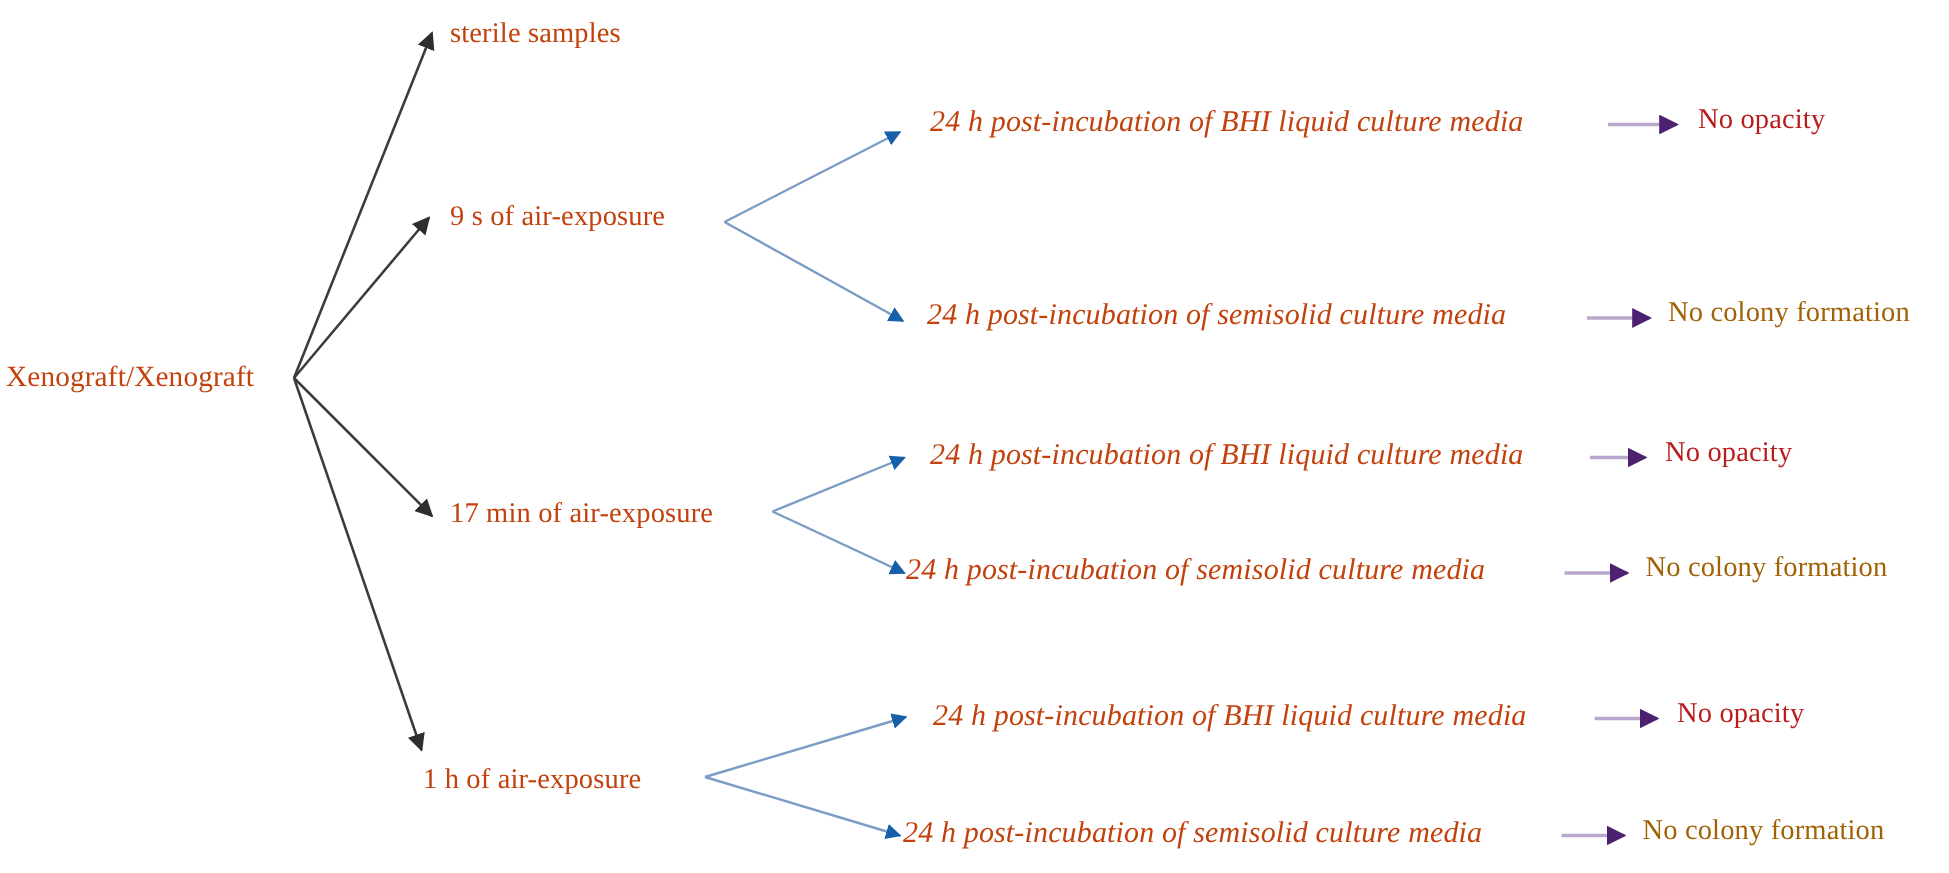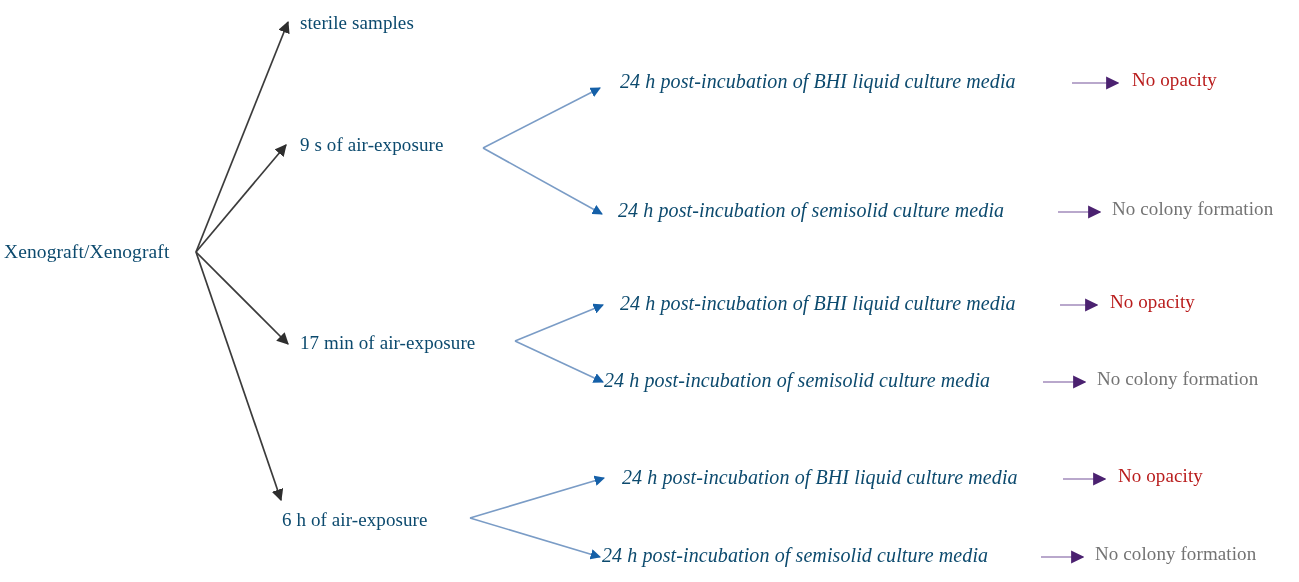--- a/index.html
+++ b/index.html
@@ -21,41 +21,41 @@
     position: absolute;
     left: 0;
     top: 0;
     width: 1299px;
     height: 582px;
     pointer-events: none;
   }
   .node {
     position: absolute;
     white-space: nowrap;
-    color: #0c4a6e;
+    color: #c2410c;
     font-size: 19px;
     line-height: 1.1;
     letter-spacing: 0.1px;
   }
   .node.root {
     font-size: 19.5px;
   }
   .node.stage {
     font-size: 19px;
   }
   .node.media {
     font-size: 20px;
     font-style: italic;
   }
   .node.result-green {
     color: #b91c1c;
     font-size: 19px;
   }
   .node.result-dark {
-    color: #737373;
+    color: #a16207;
     font-size: 19px;
   }
 </style>
 </head>
 <body>
 
 <div id="diagram-root">
 
   <svg id="edges" viewBox="0 0 1299 582" width="1299" height="582" xmlns="http://www.w3.org/2000/svg">
     <defs>
@@ -100,21 +100,21 @@
       <line x1="1063" y1="479" x2="1105" y2="479" marker-end="url(#mk-purple)"></line>
       <line x1="1041" y1="557" x2="1083" y2="557" marker-end="url(#mk-purple)"></line>
     </g>
   </svg>
 
   <div class="node root" style="left:4px; top:252px; transform:translateY(-50%);">Xenograft/Xenograft</div>
 
   <div class="node stage" style="left:300px; top:13px;">sterile samples</div>
   <div class="node stage" style="left:300px; top:135px;">9 s of air-exposure</div>
   <div class="node stage" style="left:300px; top:333px;">17 min of air-exposure</div>
-  <div class="node stage" style="left:282px; top:510px;">6 h of air-exposure</div>
+  <div class="node stage" style="left:282px; top:510px;">1 h of air-exposure</div>
 
   <div class="node media" style="left:620px; top:70px;">24 h post-incubation of BHI liquid culture media</div>
   <div class="node result-green" style="left:1132px; top:70px;">No opacity</div>
 
   <div class="node media" style="left:618px; top:199px;">24 h post-incubation of semisolid culture media</div>
   <div class="node result-dark" style="left:1112px; top:199px;">No colony formation</div>
 
   <div class="node media" style="left:620px; top:292px;">24 h post-incubation of BHI liquid culture media</div>
   <div class="node result-green" style="left:1110px; top:292px;">No opacity</div>
 

